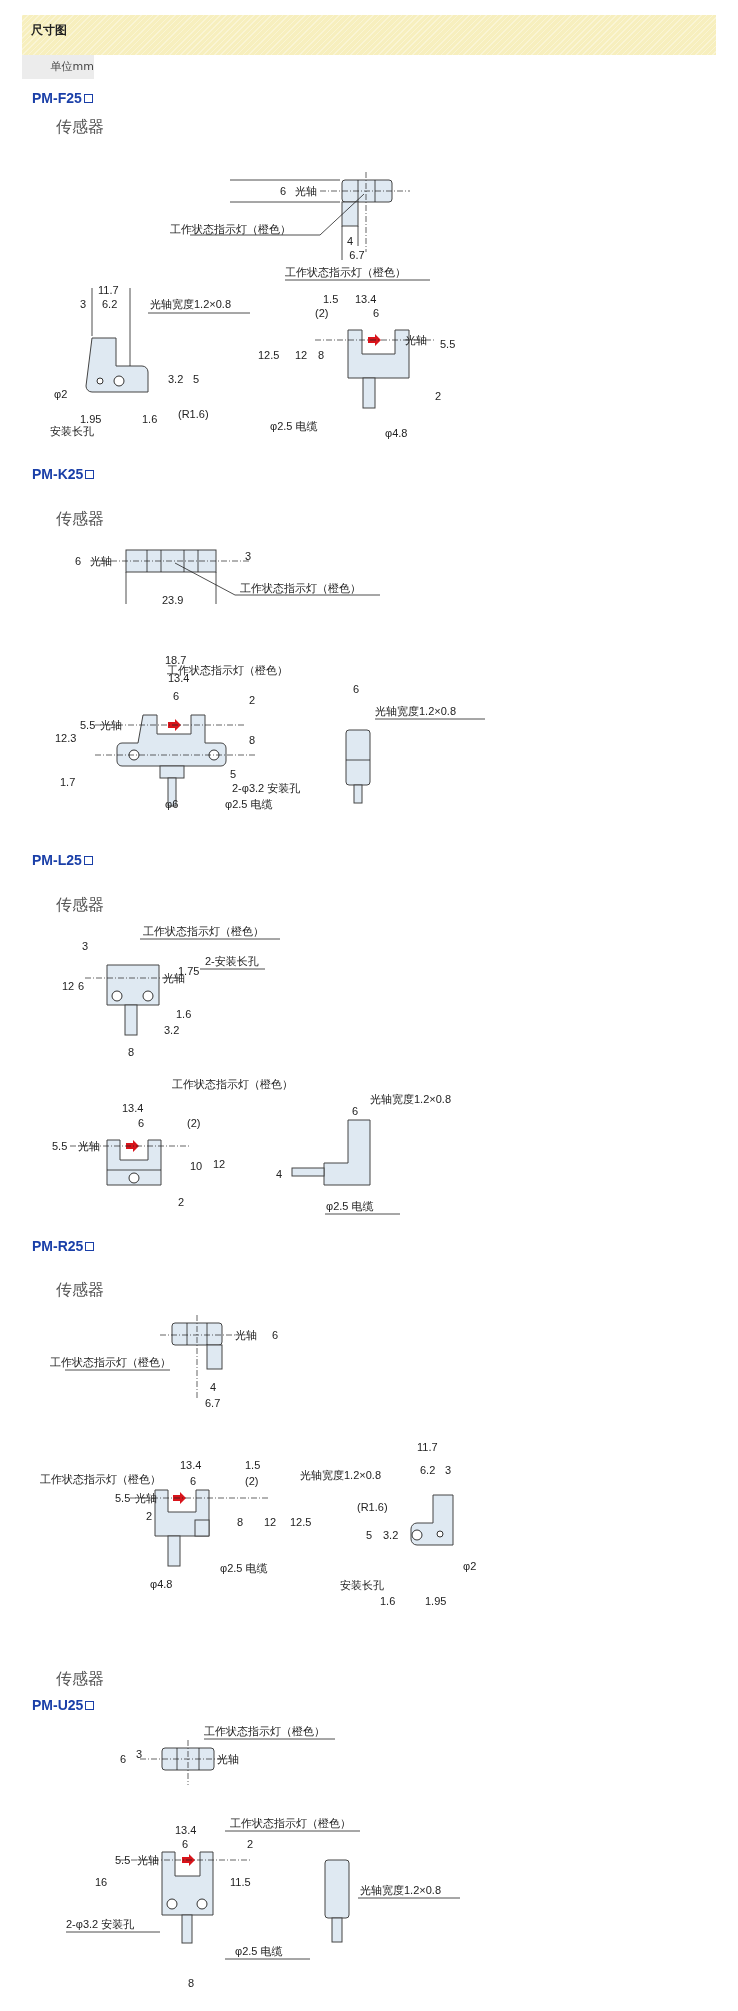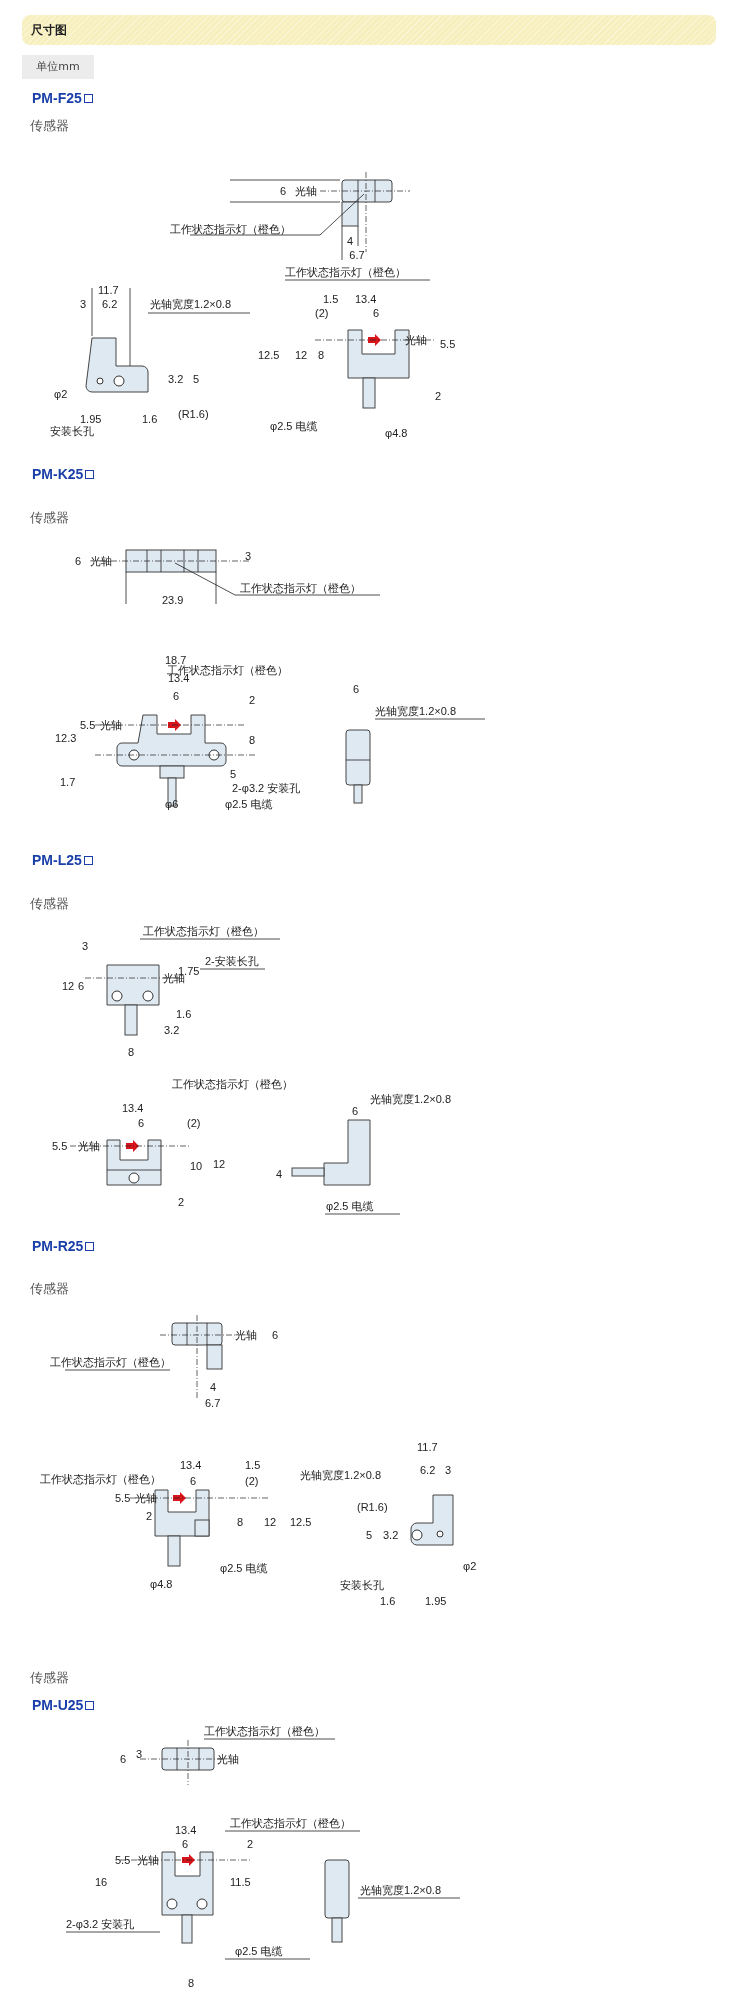--- a/index.html
+++ b/index.html
@@ -1,25 +1,25 @@
 <!DOCTYPE html>
 <html><head>
 <meta charset="utf-8">
 <style>
   html, body { margin:0; padding:0; background:#fff; }
   body { width:738px; height:2011px; position:relative; font-family:"DejaVu Sans","Liberation Sans",sans-serif; color:#333; overflow:hidden; }
-  .section-header { position:absolute; left:22px; top:15px; width:694px; height:30px;
+  .section-header { position:absolute; left:22px; top:15px; width:694px; height:40px;
     background-color:#f7efbe;
     background-image:repeating-linear-gradient(135deg, rgba(255,255,255,0.35) 0 1px, transparent 1px 4px);
-    box-sizing:border-box; padding-left:9px; line-height:30px; font-size:12px; color:#222; font-weight:bold;border-radius:8px; }
+    box-sizing:border-box; padding-left:9px; line-height:30px; font-size:12px; color:#222; font-weight:bold; }
   .unit-badge { position:absolute; left:22px; top:55px; width:72px; height:24px; background:#ececec;
-    font-size:11px; line-height:24px; text-align:center; color:#444; }
+    font-size:11px; line-height:24px; text-align:right; color:#444; }
   .model-title { position:absolute; left:32px; font-family:"Liberation Sans",sans-serif; font-weight:bold; font-size:14px; color:#1a3fa8; }
   .model-title .box { display:inline-block; width:7px; height:7px; border:1px solid #1a3fa8; margin-left:2px; vertical-align:baseline; }
-  .model-sub { position:absolute; left:30px; font-size:13px; color:#555;text-align:right; }
+  .model-sub { position:absolute; left:56px; font-size:16px; color:#555;text-align:right; }
   svg.dia { position:absolute; overflow:visible; }
   svg.dia text { font-family:"Liberation Sans","DejaVu Sans",sans-serif; font-size:11px; fill:#222; }
   svg.dia .body { fill:#dfe9f2; stroke:#444; stroke-width:1; }
   svg.dia .ln { stroke:#222; stroke-width:0.8; fill:none; }
   svg.dia .cl { stroke:#222; stroke-width:0.7; stroke-dasharray:6 2 1 2; fill:none; }
   svg.dia .led { fill:#d9141b; }
   svg.dia .hole { fill:#fff; stroke:#333; stroke-width:1; }
 </style>
 </head>
 <body>

